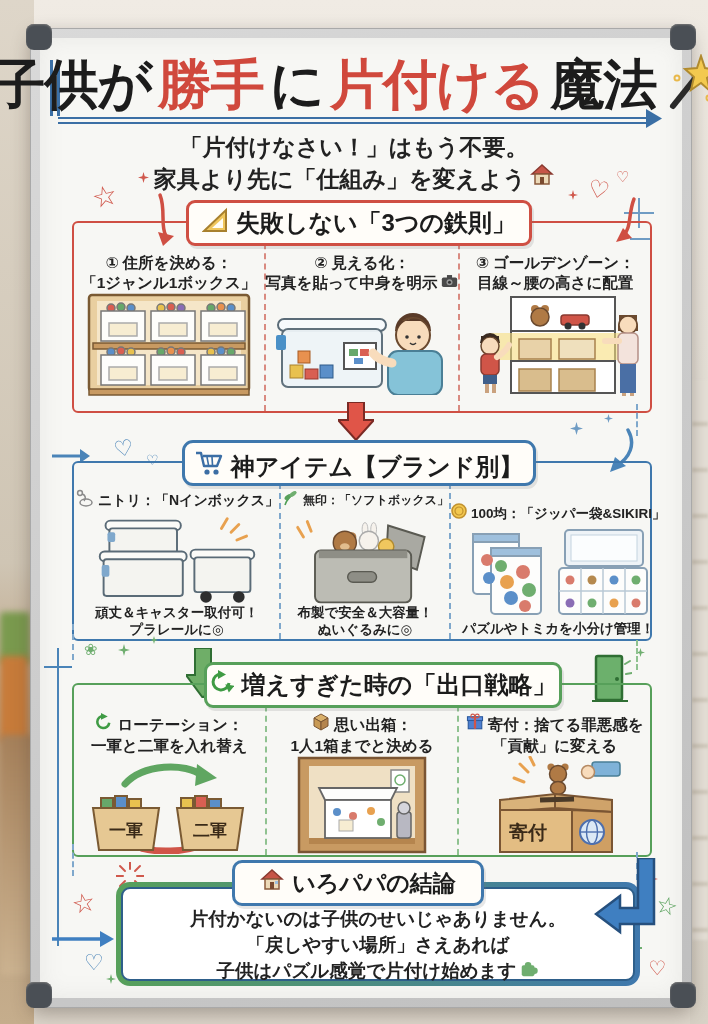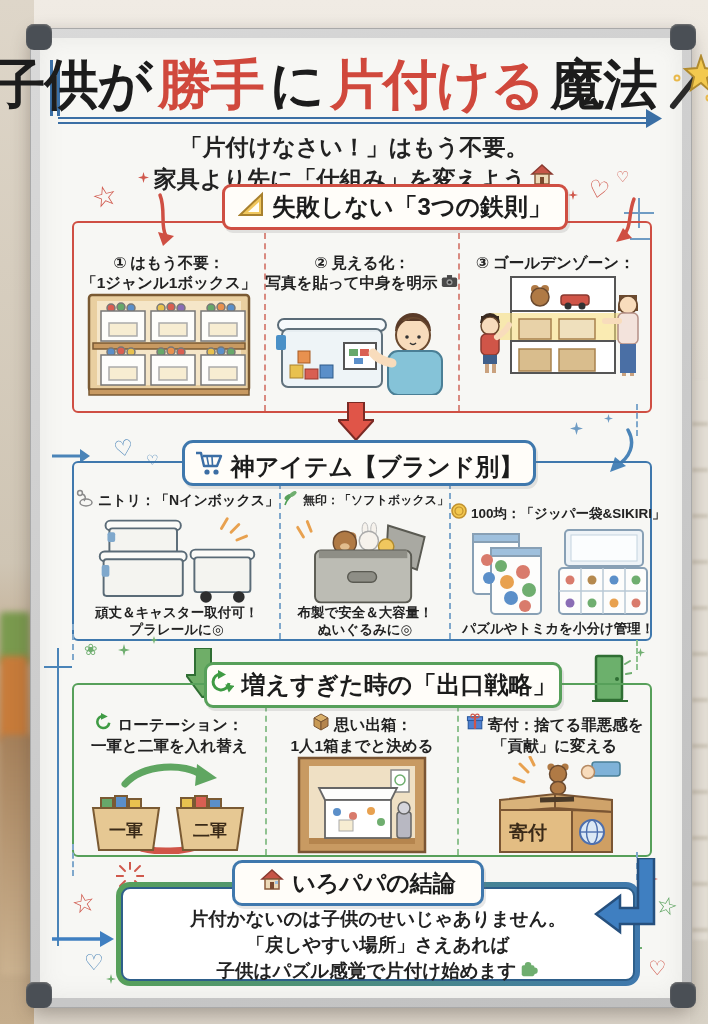--- a/index.html
+++ b/index.html
@@ -99,34 +99,34 @@
 
   <span class="abs" style="left:150px;top:192px;"><svg width="44" height="54" viewBox="0 0 44 54">
         <path d="M10,3 C16,18 10,34 16,44" stroke="#cf4f43" stroke-width="3.5" fill="none" stroke-linecap="round"></path>
         <polygon points="8,40 24,44 13,54" fill="#cf4f43"></polygon>
       </svg></span>
   <span class="abs" style="left:598px;top:196px;"><svg width="44" height="54" viewBox="0 0 44 54">
         <path d="M36,3 C30,18 34,32 24,42" stroke="#cf4f43" stroke-width="3.5" fill="none" stroke-linecap="round"></path>
         <polygon points="34,42 18,46 25,32" fill="#cf4f43"></polygon>
       </svg></span>
 
-  <div class="abs sechead" style="left:186px;top:184px;width:340px;height:40px;border:3px solid #cf4f43;margin-left:36px;">
+  <div class="abs sechead" style="left:186px;top:200px;width:340px;height:40px;border:3px solid #cf4f43;">
     <span><svg width="26" height="26" viewBox="0 0 26 26">
           <polygon points="2,24 24,24 24,3" fill="#f0c75e" stroke="#a8802e" stroke-width="2"></polygon>
           <polygon points="10,21 21,21 21,11" fill="#fffdf6"></polygon>
         </svg></span>
     <span>失敗しない「3つの鉄則」</span>
   </div>
   <div class="abs secbox" style="left:72px;top:221px;width:576px;height:188px;border:2.5px solid #cf4f43;">
     <div class="cols">
       <div class="col" style="padding-top:30px;">
         <div class="colhead">
             <div class="ln">
               <span>①</span>
-              <span>はもう不要：</span>
+              <span>住所を決める：</span>
             </div>
           <div class="ln">
               <span>「1ジャンル1ボックス」</span>
             </div>
           </div>
         <svg width="172" height="104" viewBox="0 0 172 104">
           <rect x="6" y="2" width="160" height="96" rx="3" fill="#e9cfa0" stroke="#7a5a33" stroke-width="2.5"></rect>
           <rect x="14" y="8" width="144" height="84" fill="#f5e6c8"></rect>
           <rect x="10" y="50" width="152" height="6" fill="#c89a62" stroke="#7a5a33" stroke-width="1.5"></rect>
           <rect x="6" y="96" width="160" height="6" fill="#c89a62" stroke="#7a5a33" stroke-width="1.5"></rect>
@@ -213,20 +213,23 @@
           <rect x="114" y="58" width="54" height="44" rx="10" fill="#85c3d8" stroke="#4a7f96" stroke-width="2"></rect>
           <path d="M118,70 C108,68 102,64 99,60" stroke="#f8dcbc" stroke-width="9" fill="none" stroke-linecap="round"></path>
         </svg>
       </div>
       <div class="col" style="padding-top:30px;">
         <div class="colhead">
             <div class="ln">
               <span>③</span>
               <span>ゴールデンゾーン：</span>
             </div>
+          <div class="ln">
+              <span>目線～腰の高さに配置</span>
+            </div>
           </div>
         <svg width="184" height="104" viewBox="0 0 184 104">
           <rect x="48" y="4" width="104" height="96" fill="#fff" stroke="#555" stroke-width="2"></rect>
           <line x1="48" y1="38" x2="152" y2="38" stroke="#555" stroke-width="2"></line>
           <line x1="48" y1="68" x2="152" y2="68" stroke="#555" stroke-width="2"></line>
           <rect x="26" y="40" width="146" height="27" fill="#f7dd7e" opacity="0.6"></rect>
           <circle cx="72" cy="16" r="4" fill="#b07a45"></circle>
             <circle cx="82" cy="16" r="4" fill="#b07a45"></circle>
             <circle cx="77" cy="24" r="9" fill="#b07a45" stroke="#6b4a2f" stroke-width="1.5"></circle>
           <rect x="98" y="22" width="28" height="10" rx="3" fill="#d05548" stroke="#8a3a30" stroke-width="1.5"></rect>

